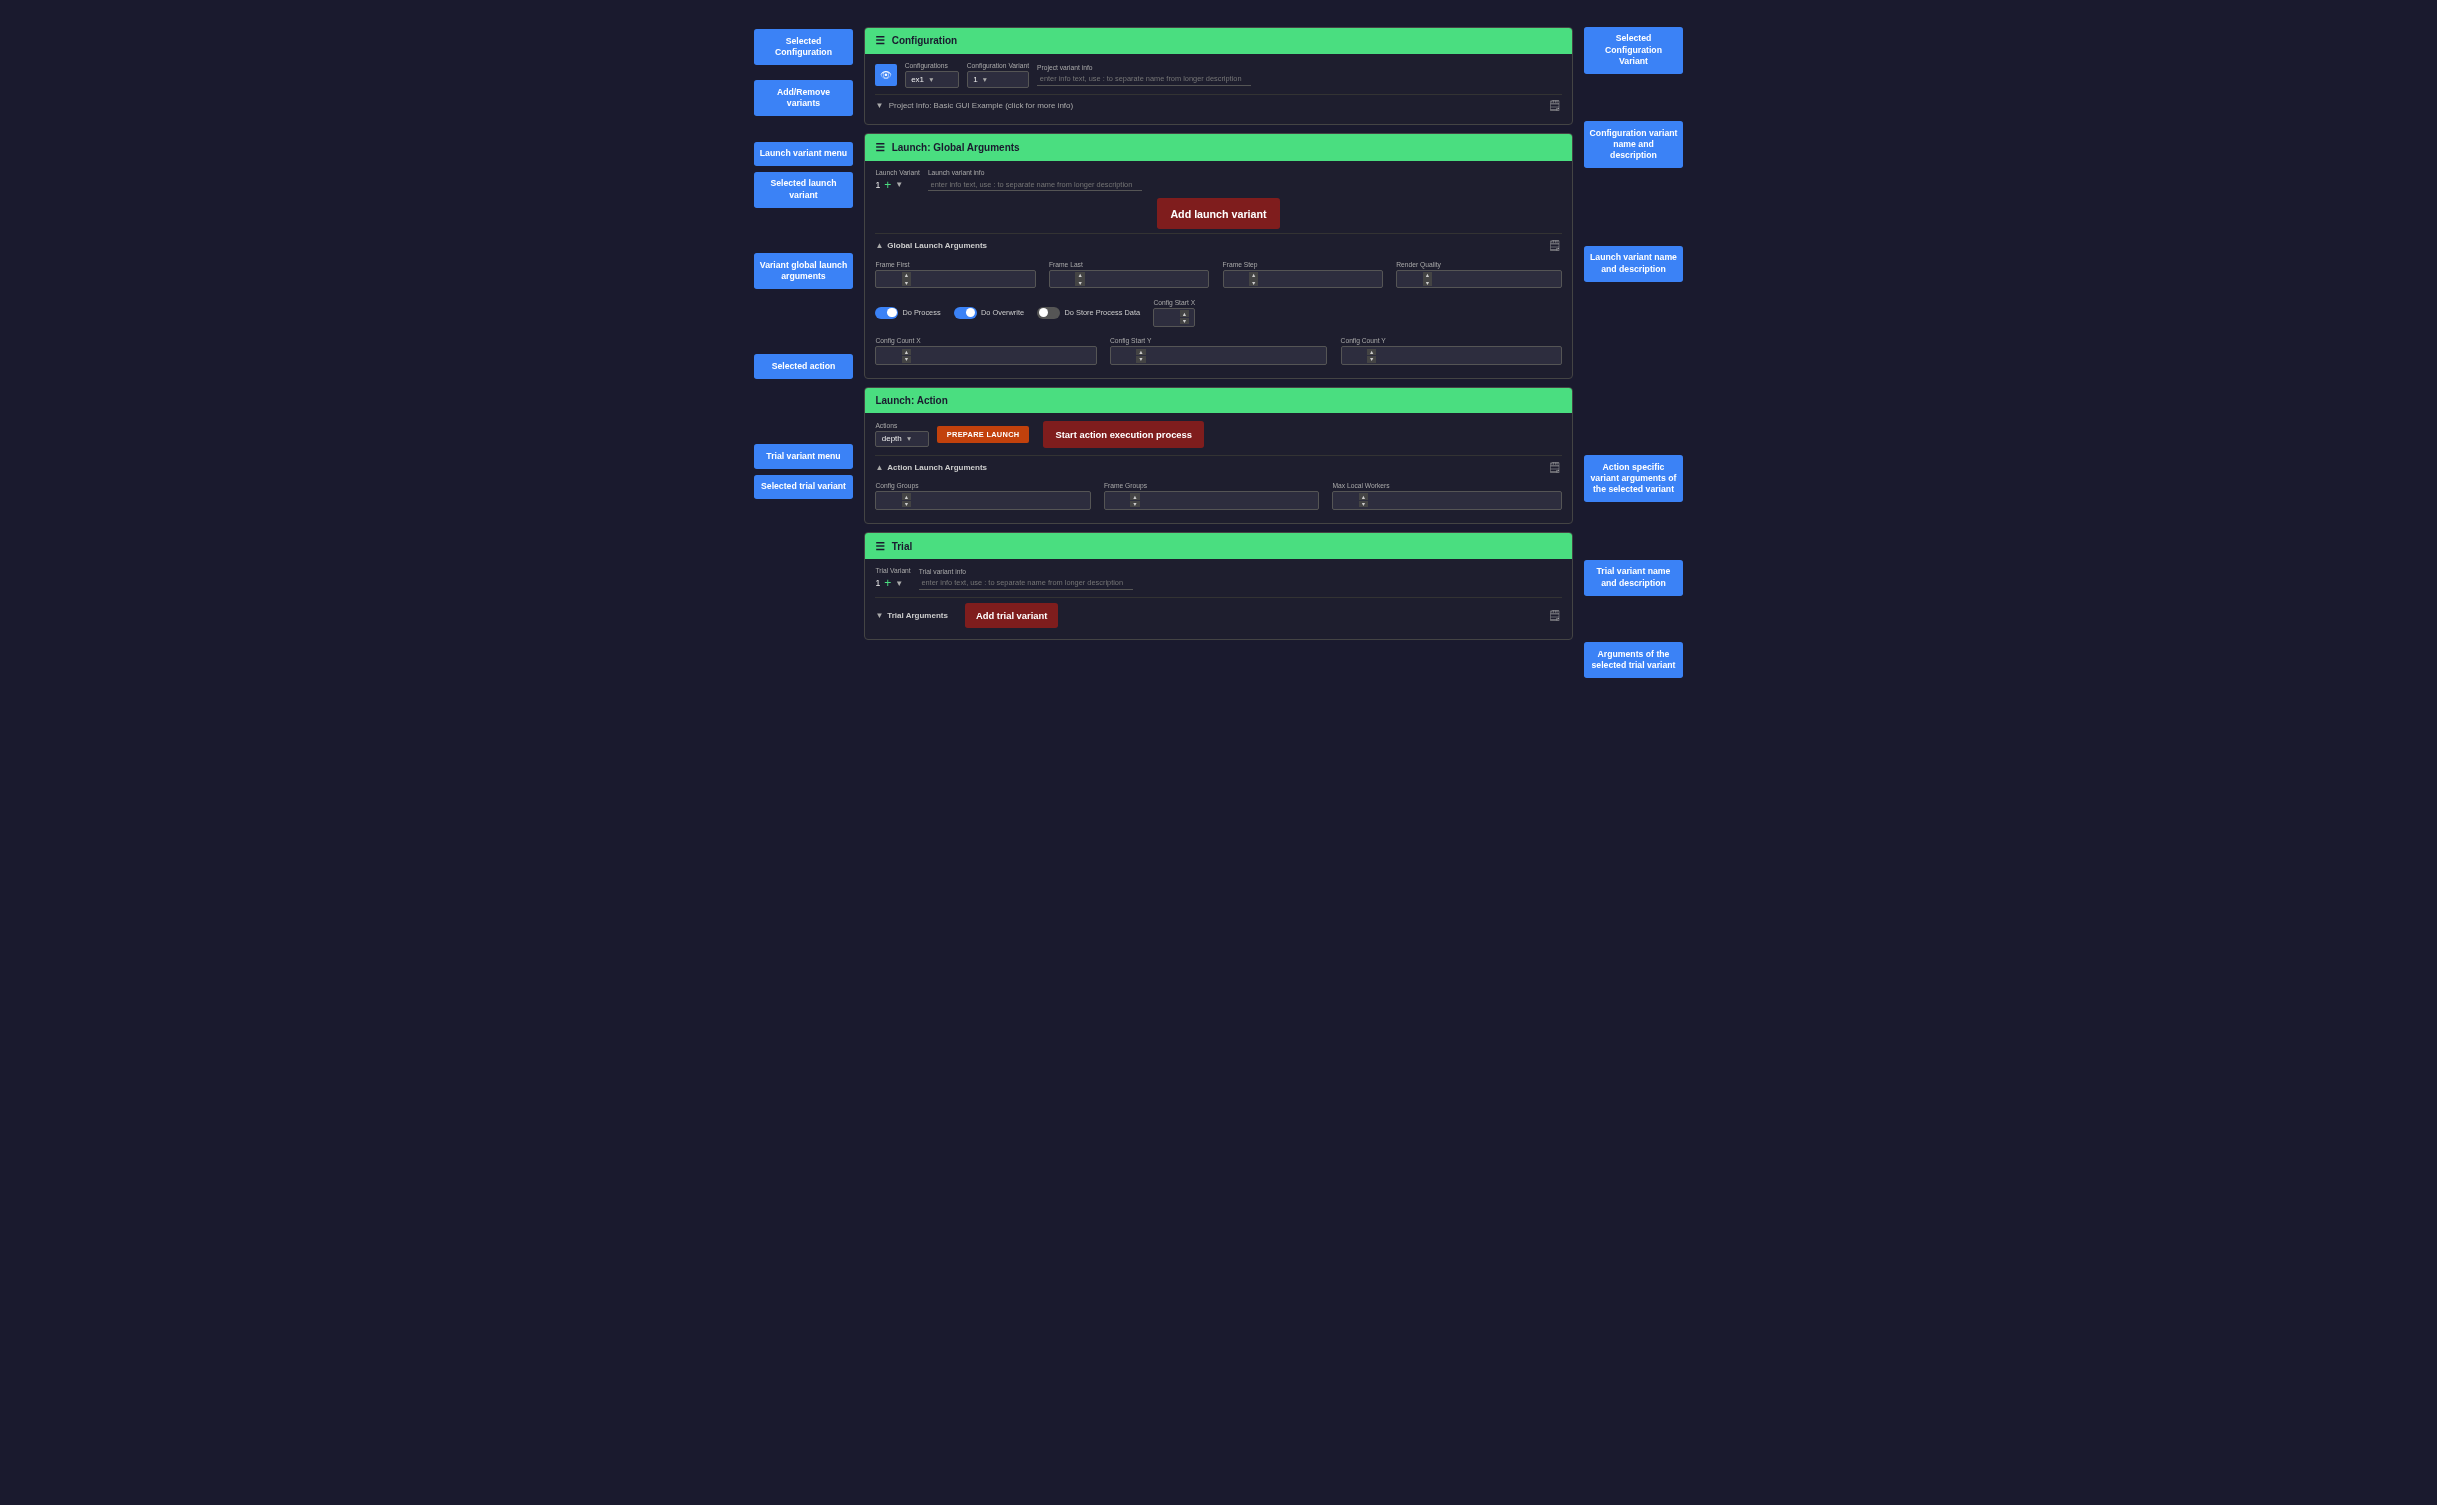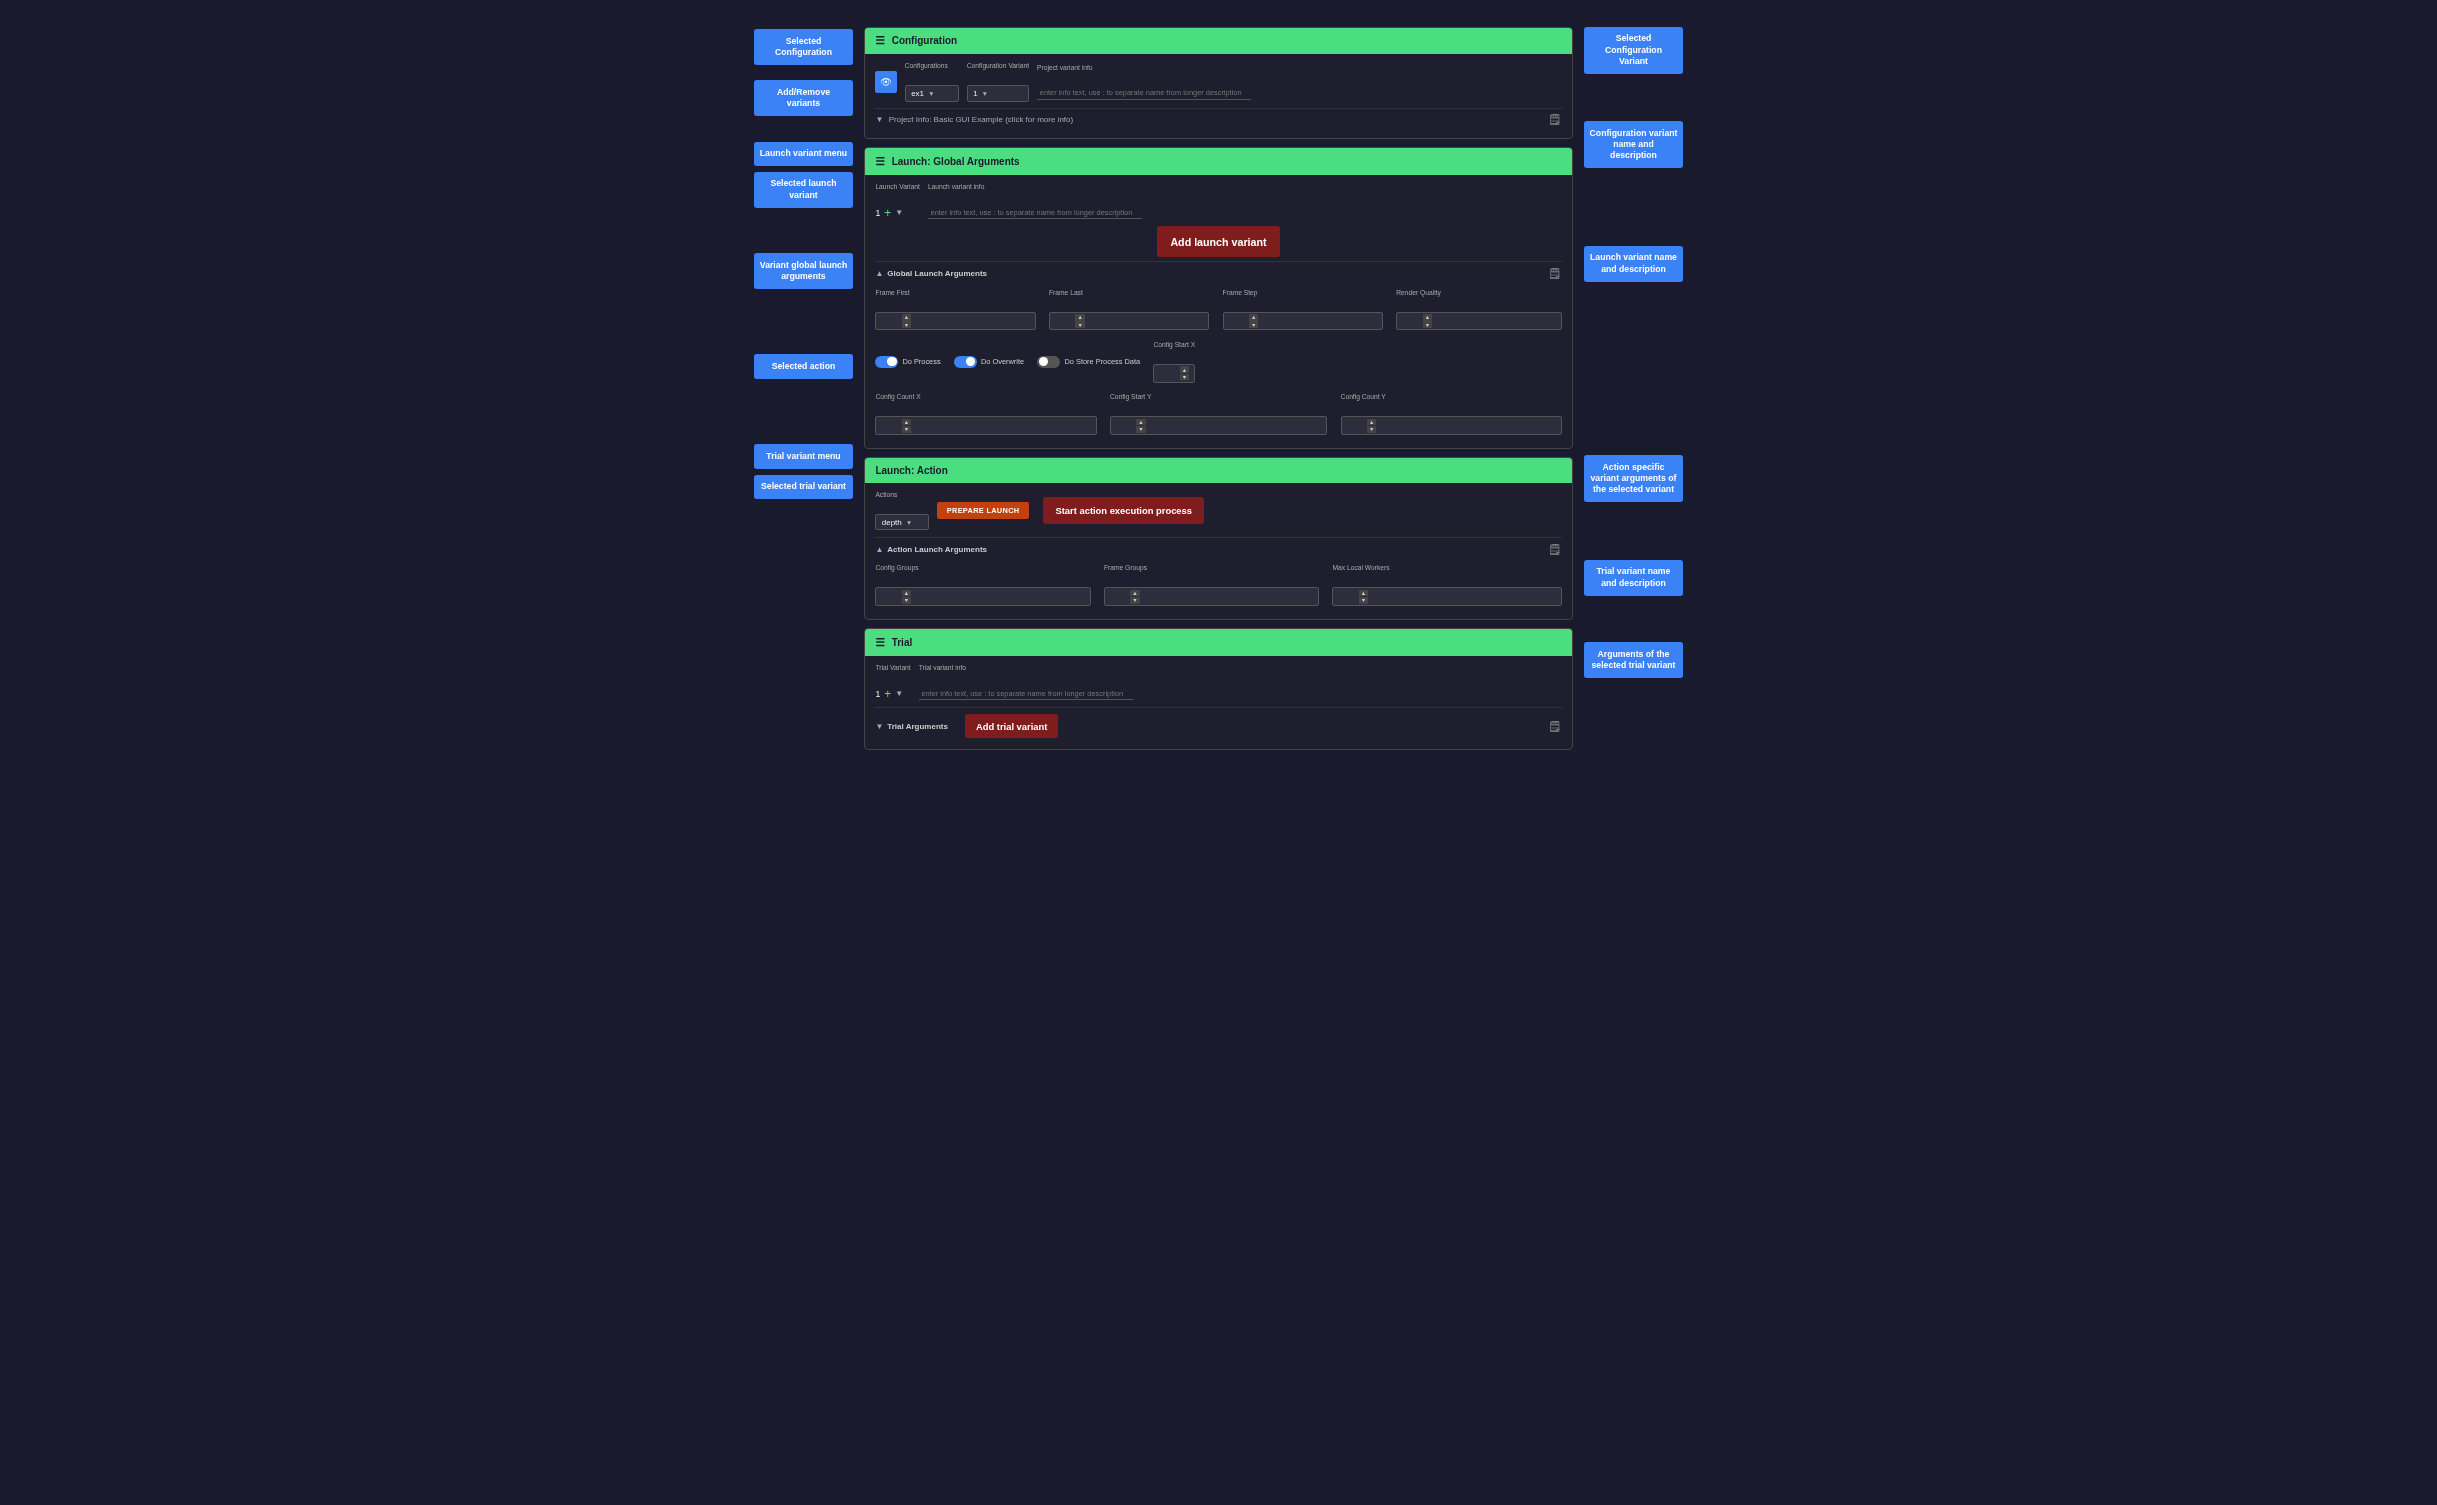--- a/index.html
+++ b/index.html
@@ -108,21 +108,21 @@
       display: flex;
       align-items: center;
       gap: 8px;
       margin-bottom: 6.7px;
       flex-wrap: wrap;
     }
 
     .field-group {
       display: flex;
       flex-direction: column;
-      gap: 16px;
+      gap: 2px;
     }
 
     .field-label {
       font-size: 6.7px;
       color: #aaa;
     }
 
     .dropdown {
       background: #2d2d3e;
       border: 0.7px solid #555;

